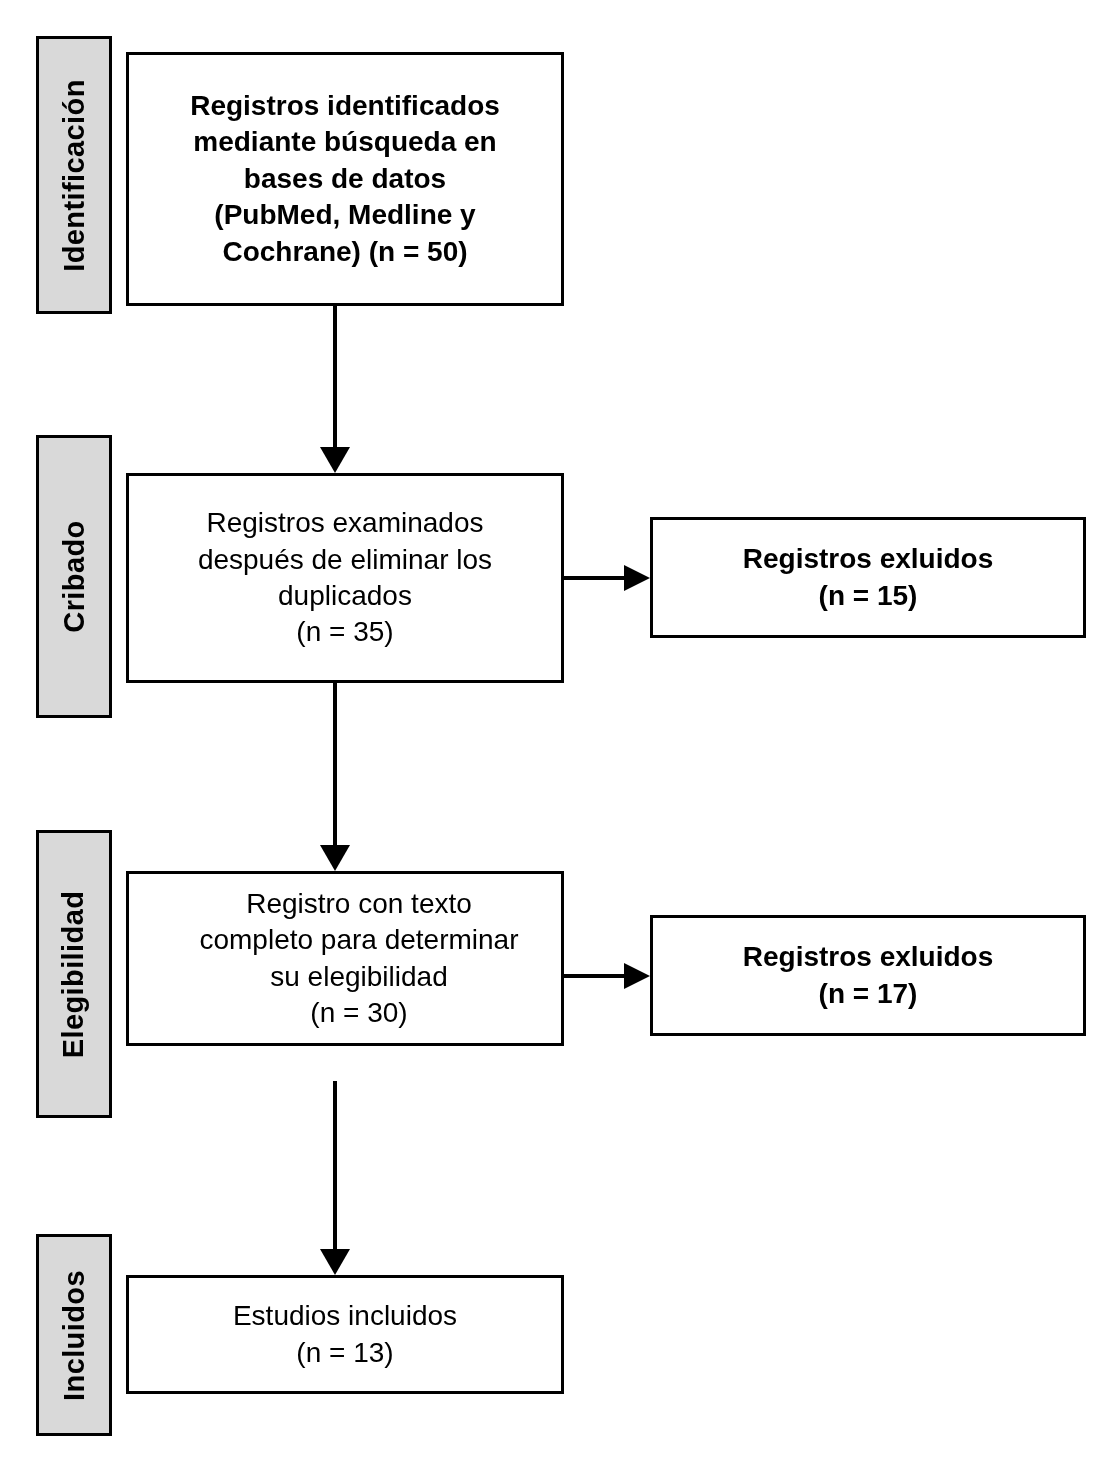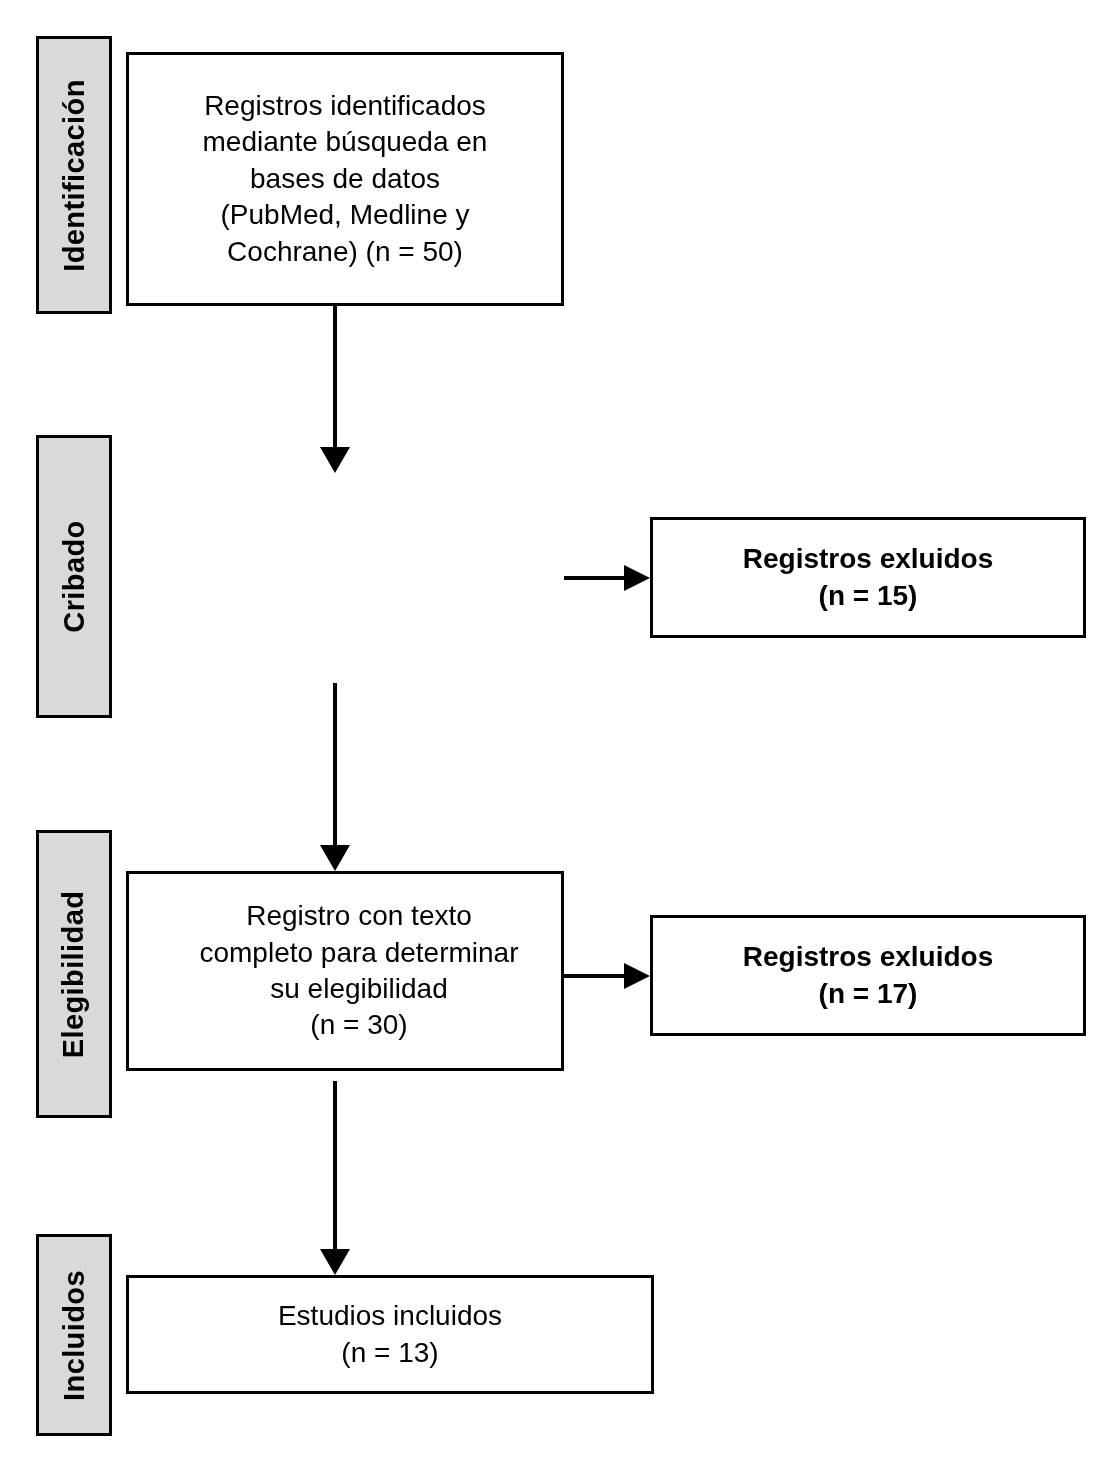--- a/index.html
+++ b/index.html
@@ -97,47 +97,53 @@
   </div>
 
   <div class="stage-tab" style="left:36px;top:830px;width:76px;height:288px;">
     <span class="stage-tab-label">Elegibilidad</span>
   </div>
 
   <div class="stage-tab" style="left:36px;top:1234px;width:76px;height:202px;">
     <span class="stage-tab-label">Incluidos</span>
   </div>
 
-  <div class="flow-box" style="left:126px;top:52px;width:438px;height:254px;">
+  <div class="flow-box" style="left:126px;top:52px;width:438px;height:254px;font-weight:bold;">
     <div class="flow-box-text">Registros identificados
 mediante búsqueda en
 bases de datos
 (PubMed, Medline y
 Cochrane) (n = 50)</div>
   </div>
 
+  <div class="flow-box" style="left:126px;top:473px;width:438px;height:210px;">
+    <div class="flow-box-text">Registros examinados
+después de eliminar los
+duplicados
+(n = 35)</div>
+  </div>
 
   <div class="flow-box excl-box" style="left:650px;top:517px;width:436px;height:121px;">
     <div class="flow-box-text">Registros exluidos
 (n = 15)</div>
   </div>
 
-  <div class="flow-box" style="left:126px;top:871px;width:438px;height:200px;padding-left:28px;">
+  <div class="flow-box" style="left:126px;top:871px;width:438px;height:175px;padding-left:28px;">
     <div class="flow-box-text">Registro con texto
 completo para  determinar
 su elegibilidad
 (n = 30)</div>
   </div>
 
   <div class="flow-box excl-box" style="left:650px;top:915px;width:436px;height:121px;">
     <div class="flow-box-text">Registros exluidos
 (n = 17)</div>
   </div>
 
-  <div class="flow-box" style="left:126px;top:1275px;width:528px;height:119px;">
+  <div class="flow-box" style="left:126px;top:1275px;width:438px;height:119px;">
     <div class="flow-box-text">Estudios incluidos
 (n = 13)</div>
   </div>
 
   <div class="v-line" style="left:333px;top:306px;height:141px;"></div>
   <div class="arrow-down" style="left:320px;top:447px;"></div>
 
   <div class="h-line" style="left:564px;top:576px;width:62px;"></div>
   <div class="arrow-right" style="left:624px;top:565px;"></div>
 

